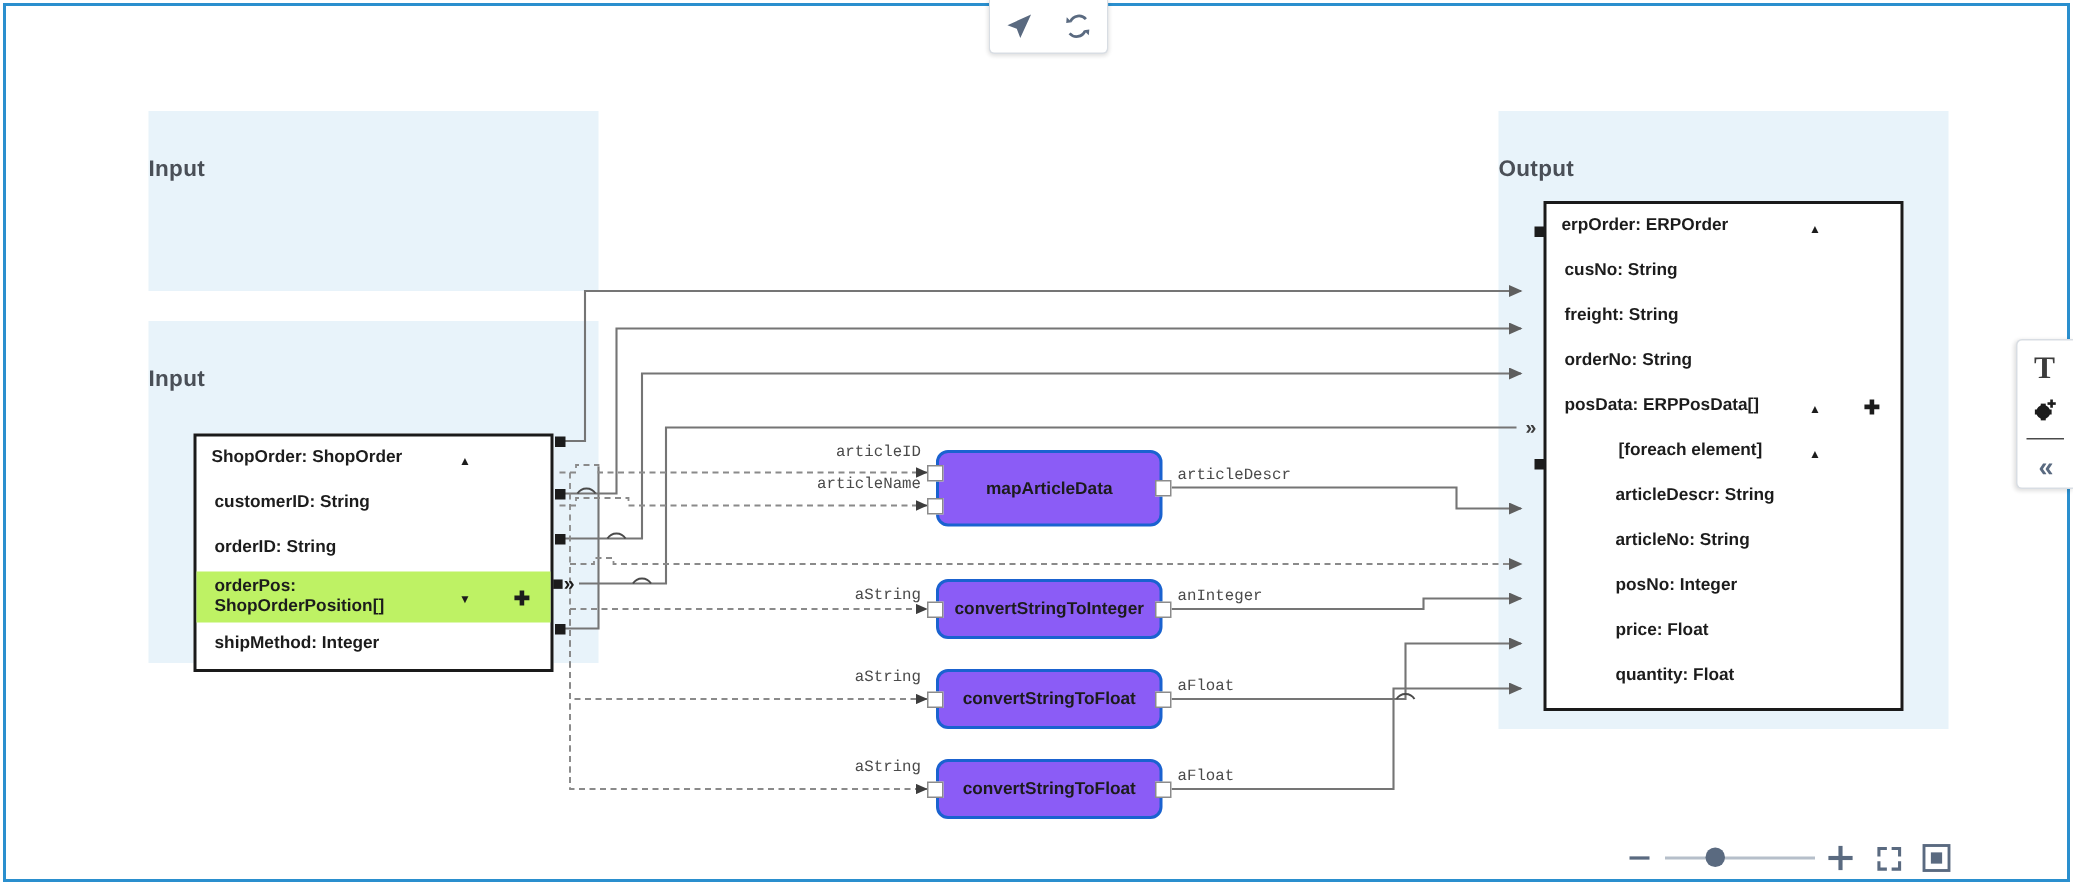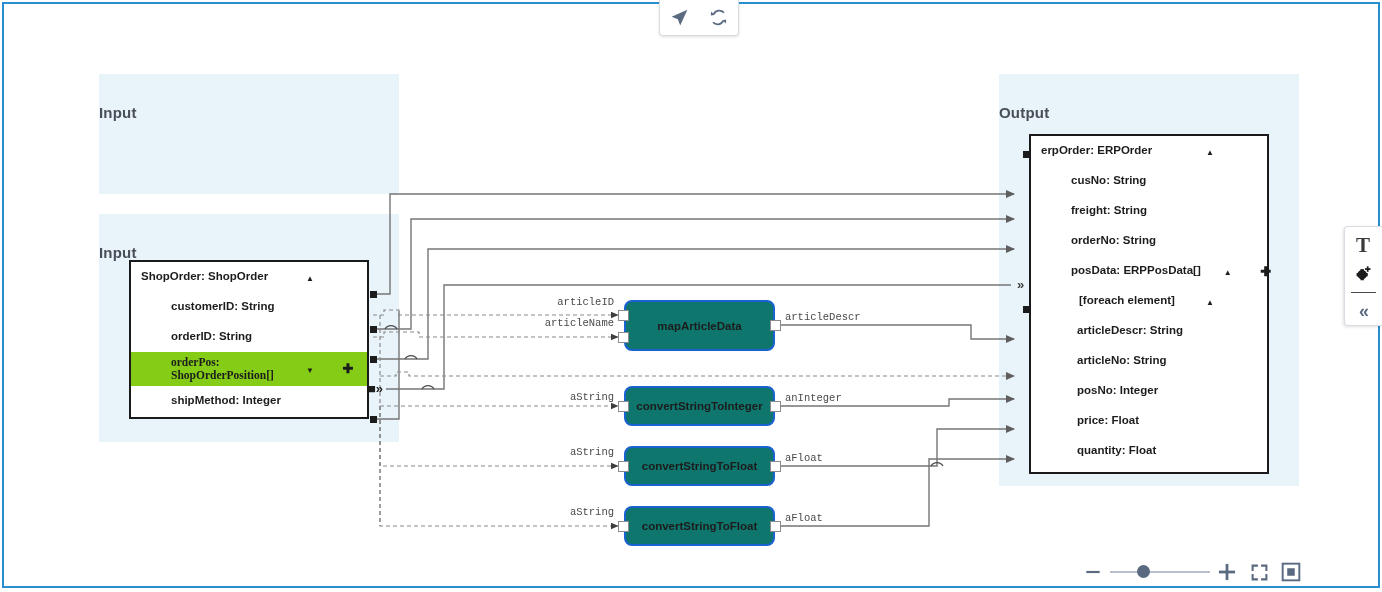--- a/index.html
+++ b/index.html
@@ -135,57 +135,57 @@
   #lane-self   { left: 95px;  top: 210px; width: 300px; height: 228px; }
   #lane-output { left: 995px; top: 70px;  width: 300px; height: 412px; }
 
   
   .struct-node {
     position: absolute;
     background: #ffffff;
     border: 2px solid #1a1a1a;
     z-index: 10;
   }
-  #node-shoporder { left: 125px; top: 256px; width: 240px; height: 159px; }
+  #node-shoporder { left: 125px; top: 285px; width: 240px; height: 159px; }
   #node-erporder  { left: 1025px; top: 130px; width: 240px; height: 340px; }
 
   .row {
     position: relative;
     display: flex;
     align-items: center;
     height: 30px;
     font-size: 11.5px;
     font-weight: bold;
     color: #1c1c1c;
     padding-right: 8px;
     white-space: nowrap;
     gap: 16px;
   }
   .row.two-line { height: 34px; }
-  .row.selected { background: #84cc16; font-family: Liberation Serif, serif; }
+  .row.selected { background: #bef264; }
   .row .label { flex: 1 1 auto; line-height: 1.15; }
   .row .ctl {
     flex: 0 0 auto;
     width: 22px; text-align: center;
     color: #1c1c1c; font-size: 12px;
     cursor: pointer;
   }
   .ind0 { padding-left: 10px; }
-  .ind1 { padding-left: 40px; }
+  .ind1 { padding-left: 12px; justify-content: center; }
   .ind2 { padding-left: 48px; }
   .ind3 { padding-left: 46px; }
 
   .caret-up::before   { content: "\25B2"; font-size: 8px; }
   .caret-down::before { content: "\25BC"; font-size: 8px; }
   .plus-ctl::before   { content: "\271A"; font-size: 13px; }
 
   
   .fn-node {
     position: absolute;
-    background: #0f766e;
+    background: #8b5cf6;
     border: 2px solid #1a62d0;
     border-radius: 8px;
     display: flex; align-items: center; justify-content: center;
     font-size: 11.5px;
     font-weight: bold;
     color: #1c1c1c;
     z-index: 12;
   }
   #fn-map      { left: 620px; top: 296px; width: 151px; height: 51px; }
   #fn-int      { left: 620px; top: 382px; width: 151px; height: 40px; }

